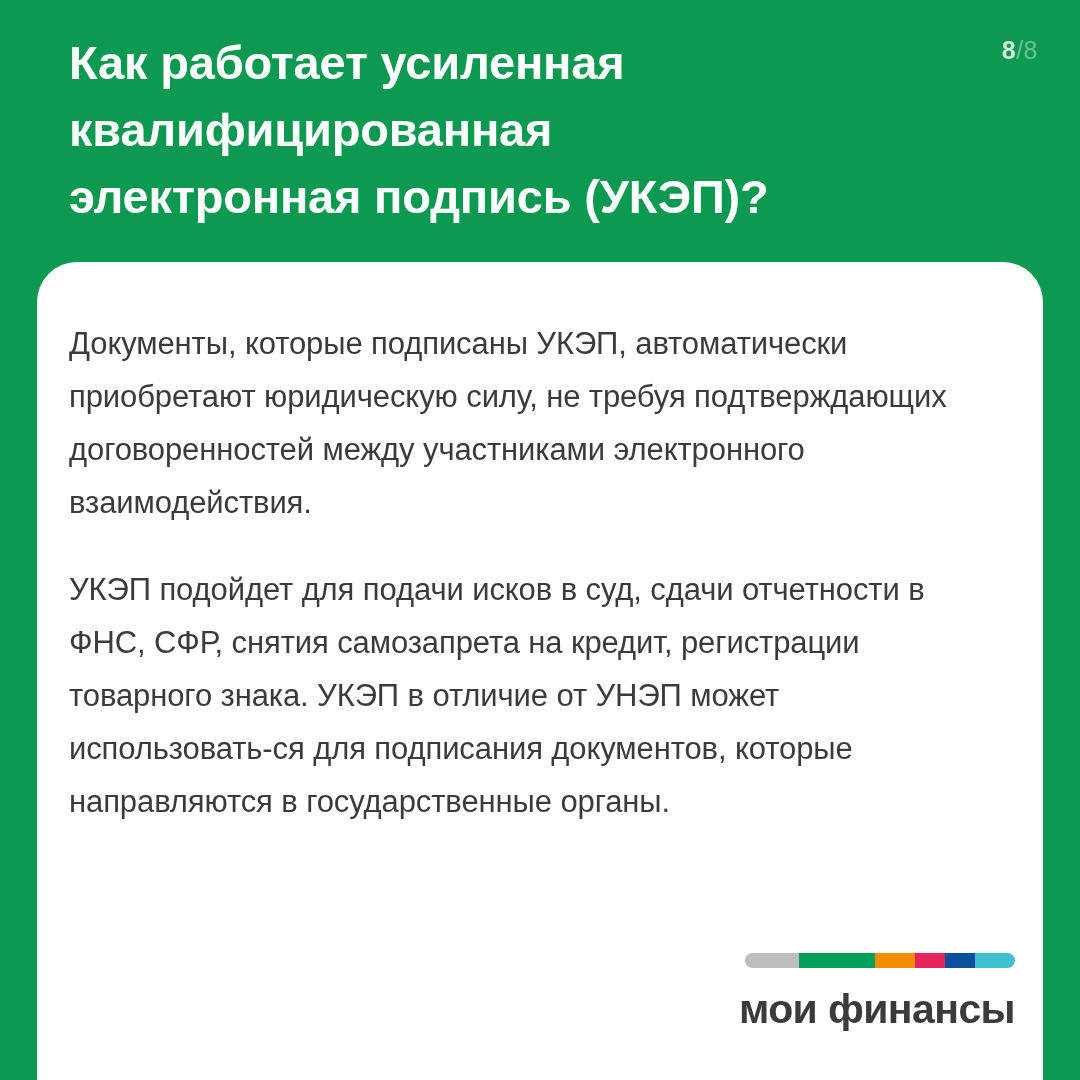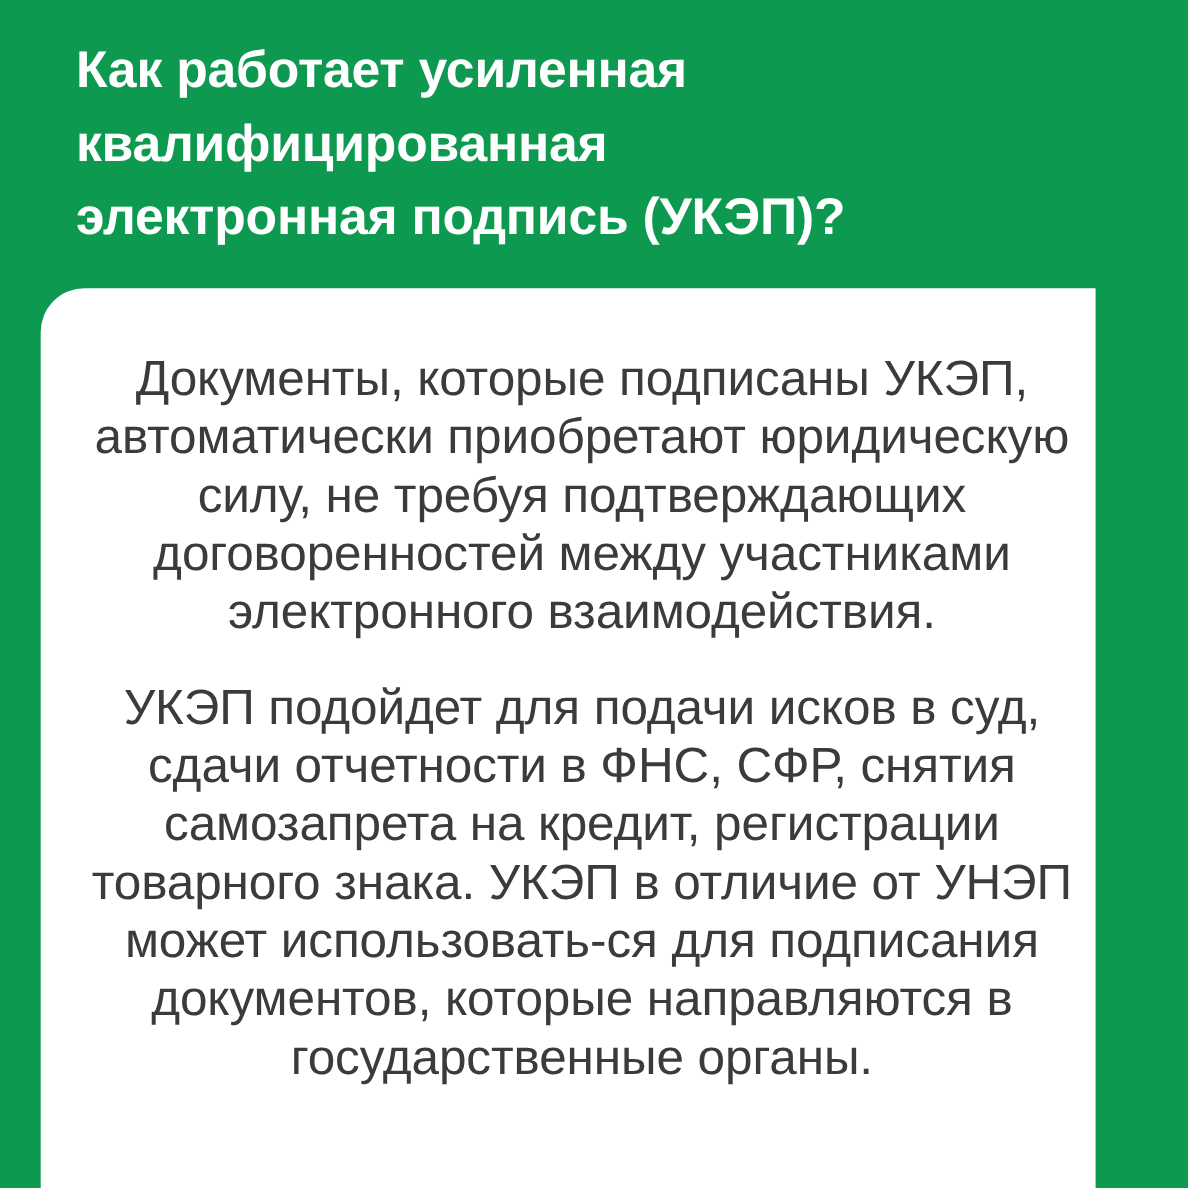--- a/index.html
+++ b/index.html
@@ -10,21 +10,21 @@
   body {
     width: 1080px;
     height: 1080px;
     overflow: hidden;
     font-family: "Liberation Sans", "DejaVu Sans", sans-serif;
     background: #0D9A50;
   }
 
   #slide {
     position: relative;
-    width: 996px;
+    width: 1080px;
     height: 1080px;
     background: #0D9A50;
     box-sizing: border-box;
     overflow: hidden;
   }
 
   
   .header {
     position: absolute;
     left: 0;
@@ -83,25 +83,24 @@
   .card-body {
     position: absolute;
     left: 32px;
     top: 55px;
     width: 920px;
   }
 
   .para {
     margin: 0 0 34px 0;
     color: #3B3B3D;
-    font-size: 45px;
+    font-size: 31px;
     line-height: 53px;
     font-weight: 400;
     letter-spacing: -0.1px;
-    text-align: center;
   }
   .para:last-child { margin-bottom: 2px; }
 
   
   .logo {
     position: absolute;
     right: 28px;
     bottom: 48px;
     width: 278px;
     text-align: right;
@@ -141,15 +140,26 @@
       <span class="cur">8</span><span class="sep">/</span><span class="tot">8</span>
     </div>
   </div>
 
   <div class="card">
     <div class="card-body" id="card-body">
         <p class="para">Документы, которые подписаны УКЭП, автоматически приобретают юридическую силу, не требуя подтверждающих договоренностей между участниками электронного взаимодействия.</p>
         <p class="para">УКЭП подойдет для подачи исков в суд, сдачи отчетности в ФНС, СФР, снятия самозапрета на кредит, регистрации товарного знака. УКЭП в отличие от УНЭП может использовать-ся для подписания документов, которые направляются в государственные органы.</p>
       </div>
 
+    <div class="logo">
+      <div class="logo-bar" id="logo-bar">
+          <span style="background: rgb(188, 190, 192); flex: 20 0 0px;"></span>
+          <span style="background: rgb(0, 160, 90); flex: 28 0 0px;"></span>
+          <span style="background: rgb(242, 140, 0); flex: 15 0 0px;"></span>
+          <span style="background: rgb(232, 36, 95); flex: 11 0 0px;"></span>
+          <span style="background: rgb(11, 79, 158); flex: 11 0 0px;"></span>
+          <span style="background: rgb(63, 192, 206); flex: 15 0 0px;"></span>
+        </div>
+      <span class="logo-word">мои финансы</span>
+    </div>
   </div>
 
 </div>
 
 </body></html>

